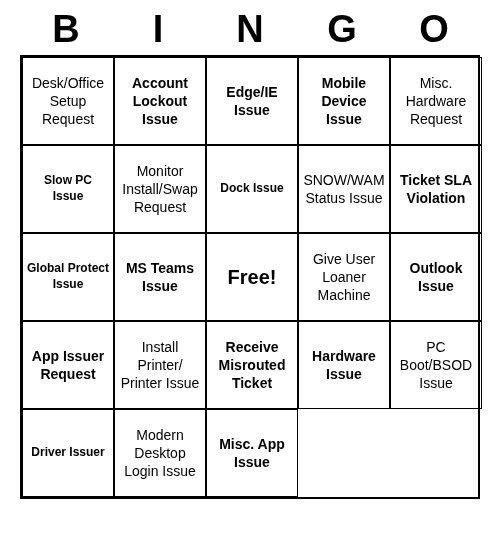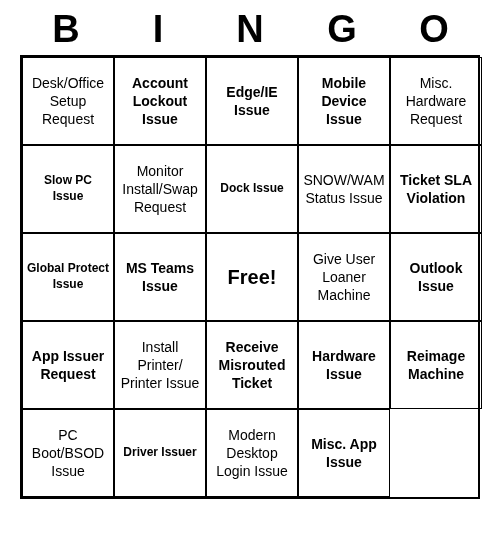--- a/index.html
+++ b/index.html
@@ -85,18 +85,17 @@
     <div class="cell cell-medium">Ticket SLA Violation</div>
     <div class="cell cell-large">Global Protect Issue</div>
     <div class="cell cell-medium">MS Teams Issue</div>
     <div class="cell cell-free">Free!</div>
     <div class="cell cell-small">Give User Loaner Machine</div>
     <div class="cell cell-medium">Outlook Issue</div>
     <div class="cell cell-medium">App Issuer Request</div>
     <div class="cell cell-small">Install Printer/ Printer Issue</div>
     <div class="cell cell-medium">Receive Misrouted Ticket</div>
     <div class="cell cell-medium">Hardware Issue</div>
-    <div class="cell cell-medium">Reimage Machine</div>
     <div class="cell cell-small">PC Boot/BSOD Issue</div>
     <div class="cell cell-large">Driver Issuer</div>
     <div class="cell cell-small">Modern Desktop Login Issue</div>
     <div class="cell cell-medium">Misc. App Issue</div>
   </div>
 
 </body></html>

